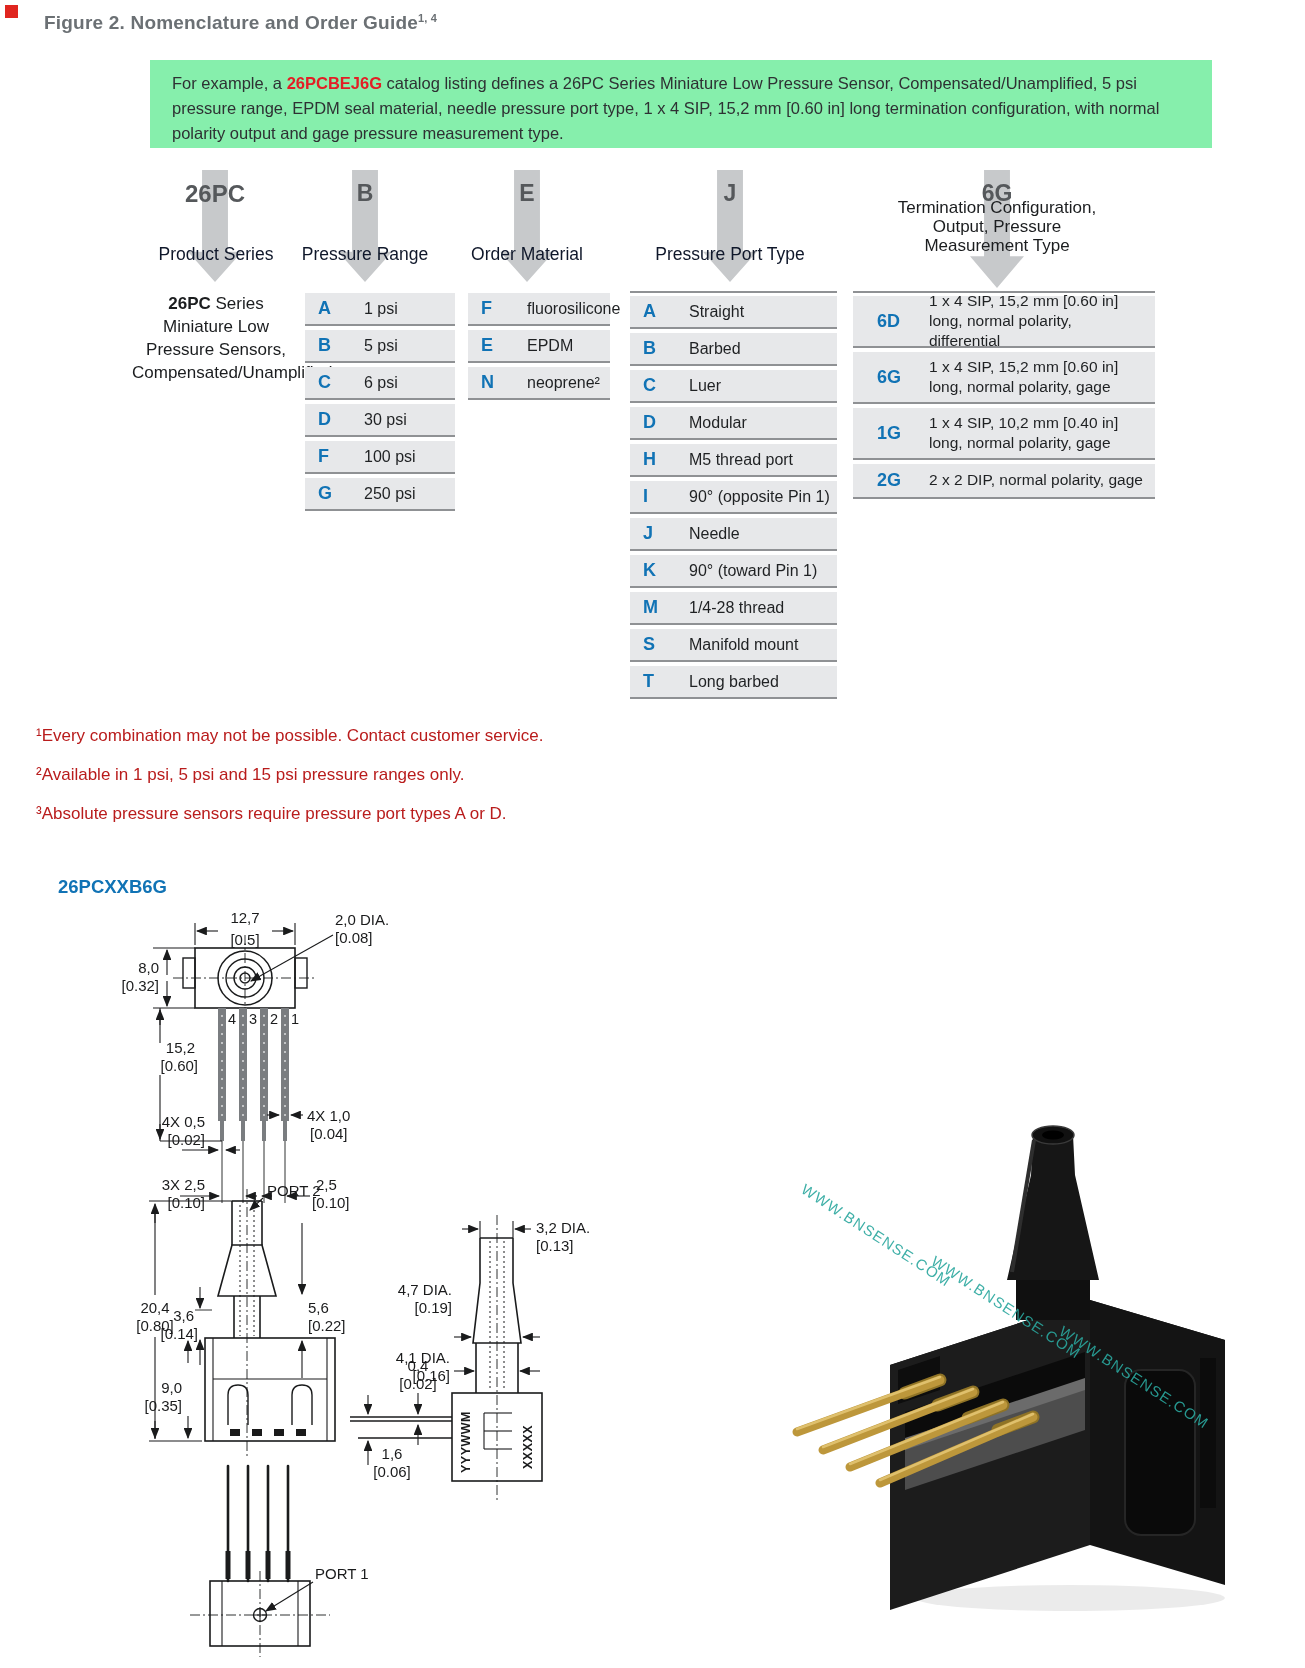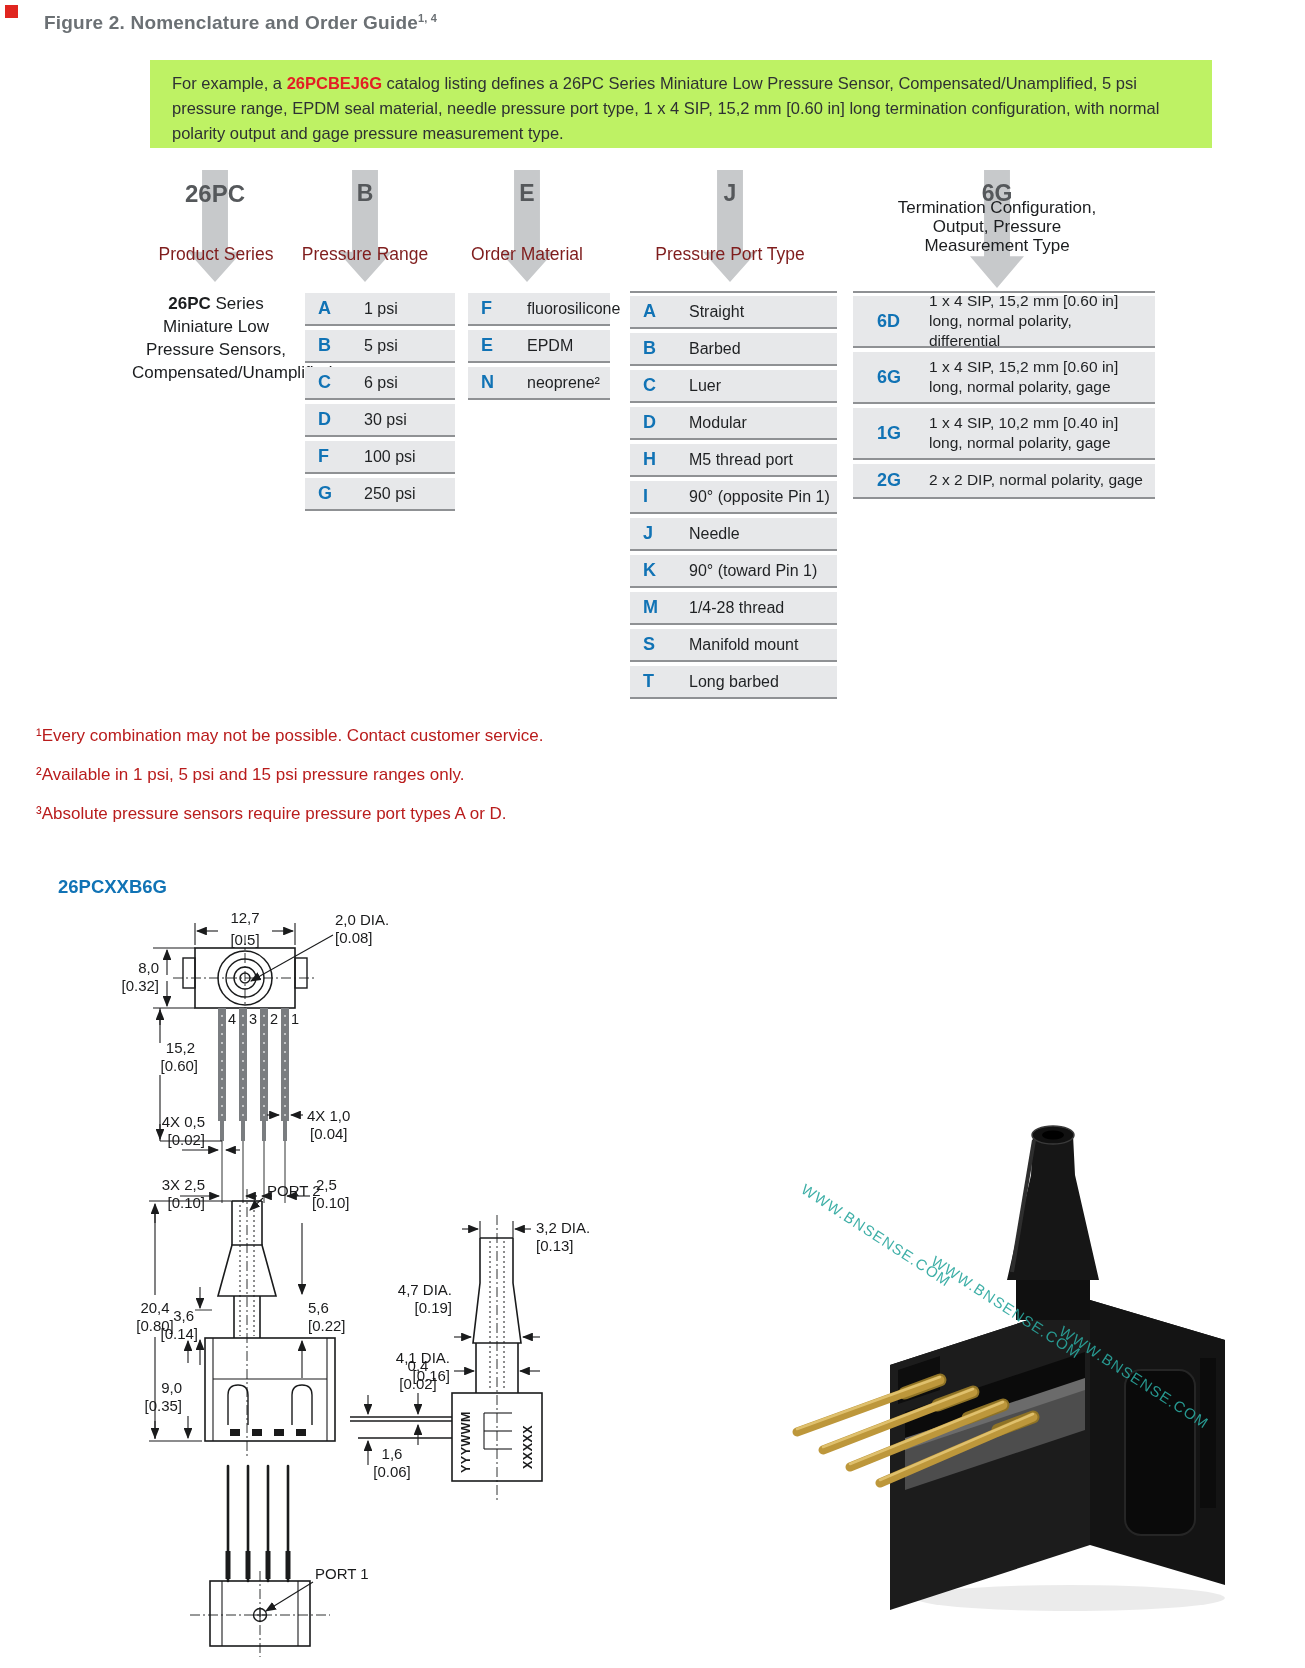--- a/index.html
+++ b/index.html
@@ -4,28 +4,28 @@
 <style>
   html,body{margin:0;padding:0;background:#ffffff;}
   body{font-family:"Liberation Sans", sans-serif; color:#232527;}
   #page{position:relative;width:1305px;height:1668px;background:#fff;overflow:hidden;}
 
   .corner{position:absolute;left:5px;top:5px;width:13px;height:13px;background:#e0251f;}
 
   .fig-title{position:absolute;left:44px;top:12px;font-size:19px;font-weight:bold;color:#6b7074;letter-spacing:.2px;}
   .fig-title sup{font-size:11px;}
 
-  .example-box{position:absolute;left:150px;top:60px;width:1062px;height:88px;background:#bef264;
+  .example-box{position:absolute;left:150px;top:60px;width:1062px;height:88px;background:#86efac;
     box-sizing:border-box;padding:11px 22px;font-size:16.5px;line-height:1.5;color:#2e3133;}
   .example-box .pn{color:#e31e25;font-weight:bold;}
 
   .arrow{position:absolute;width:54px;background:#c7c9cb;
     clip-path:polygon(26% 0,74% 0,74% 73%,100% 73%,50% 100%,0 73%,26% 73%);z-index:0;}
   .nom-code{position:absolute;width:200px;text-align:center;font-weight:bold;color:#55585b;z-index:2;}
-  .nom-label{position:absolute;width:220px;text-align:center;font-size:17.5px;color:#7f1d1d;z-index:2;}
+  .nom-label{position:absolute;width:220px;text-align:center;font-size:17.5px;color:#0f172a;z-index:2;}
   .nom-label5{position:absolute;width:260px;text-align:center;font-size:17px;line-height:1.12;color:#1b1d1f;z-index:2;}
 
   .series-desc{position:absolute;left:132px;top:293px;width:168px;text-align:center;
     font-size:17px;line-height:1.35;color:#1b1d1f;}
   .series-desc b{color:#1b1d1f;}
 
   .ctable{position:absolute;}
   .ctable.topline{border-top:2px solid #8f9194;padding-top:3px;}
   .crow{display:flex;align-items:center;background:#e7e8ea;border-bottom:2px solid #8f9194;margin-bottom:4px;height:31px;}
   .crow .k{flex:0 0 46px;padding-left:13px;font-weight:bold;font-size:18px;color:#1173b5;}

